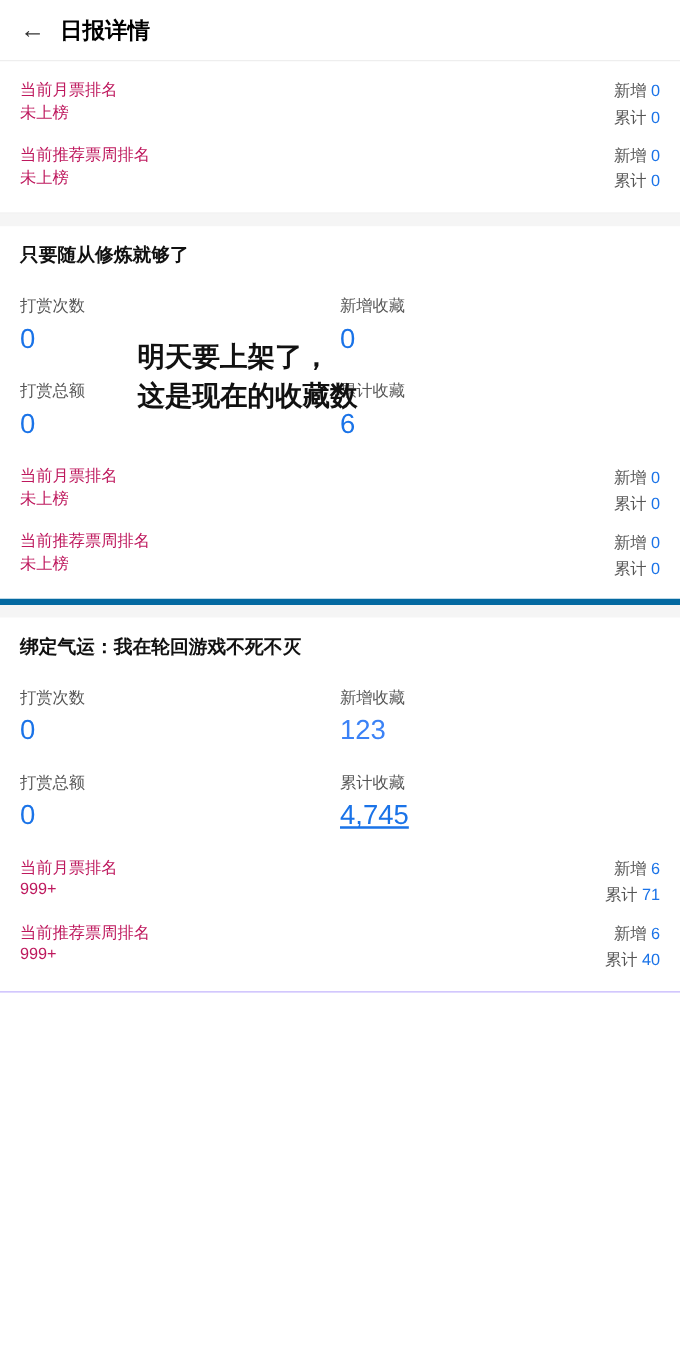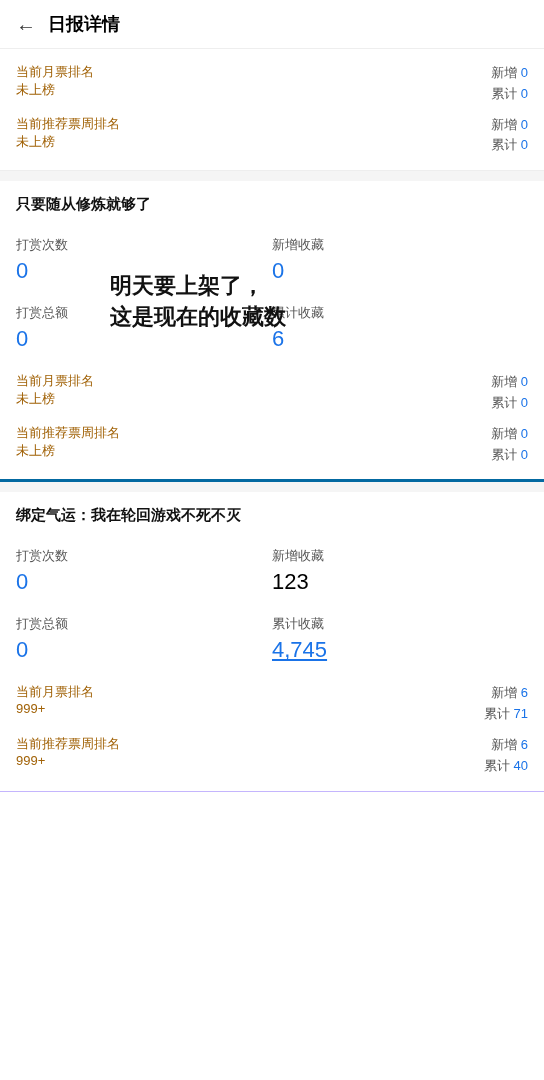--- a/index.html
+++ b/index.html
@@ -40,21 +40,21 @@
       margin-bottom: 12px;
     }
     .rank-row {
       display: flex;
       justify-content: space-between;
       align-items: flex-start;
       margin-bottom: 10px;
     }
     .rank-label {
       font-size: 13px;
-      color: #a16207;
+      color: #be185d;
     }
     .rank-value-group {
       text-align: right;
     }
     .rank-value-line {
       font-size: 13px;
       color: #555;
       line-height: 1.6;
     }
     .rank-value-line .num {
@@ -123,21 +123,21 @@
       <div class="rank-value-line">
         <span>累计</span>
         <span class="num">0</span>
       </div>
     </div>
   </div>
 </div>
 
 <div class="divider-gap"></div>
 
-<div style="padding: 14px 16px; border-bottom: 3px solid #0369a1; position: relative;">
+<div style="padding: 14px 16px; border-bottom: 5px solid #0369a1; position: relative;">
   <div class="section-title">只要随从修炼就够了</div>
 
   <div class="stats-grid">
     <div class="stat-cell">
       <div class="stat-label">打赏次数</div>
       <div class="stat-value">0</div>
     </div>
     <div class="stat-cell">
       <div class="stat-label">新增收藏</div>
       <div class="stat-value">0</div>
@@ -200,21 +200,21 @@
 <div style="padding: 14px 16px; border-bottom: 1px solid #c4b5fd;">
   <div class="section-title">绑定气运：我在轮回游戏不死不灭</div>
 
   <div class="stats-grid">
     <div class="stat-cell">
       <div class="stat-label">打赏次数</div>
       <div class="stat-value">0</div>
     </div>
     <div class="stat-cell">
       <div class="stat-label">新增收藏</div>
-      <div class="stat-value" style="color: #000000;">123</div>
+      <div class="stat-value" style="color: #3b82f6;">123</div>
     </div>
     <div class="stat-cell">
       <div class="stat-label">打赏总额</div>
       <div class="stat-value">0</div>
     </div>
     <div class="stat-cell">
       <div class="stat-label">累计收藏</div>
       <div class="stat-value" style="color: #1a73e8; text-decoration: underline;">4,745</div>
     </div>
   </div>

